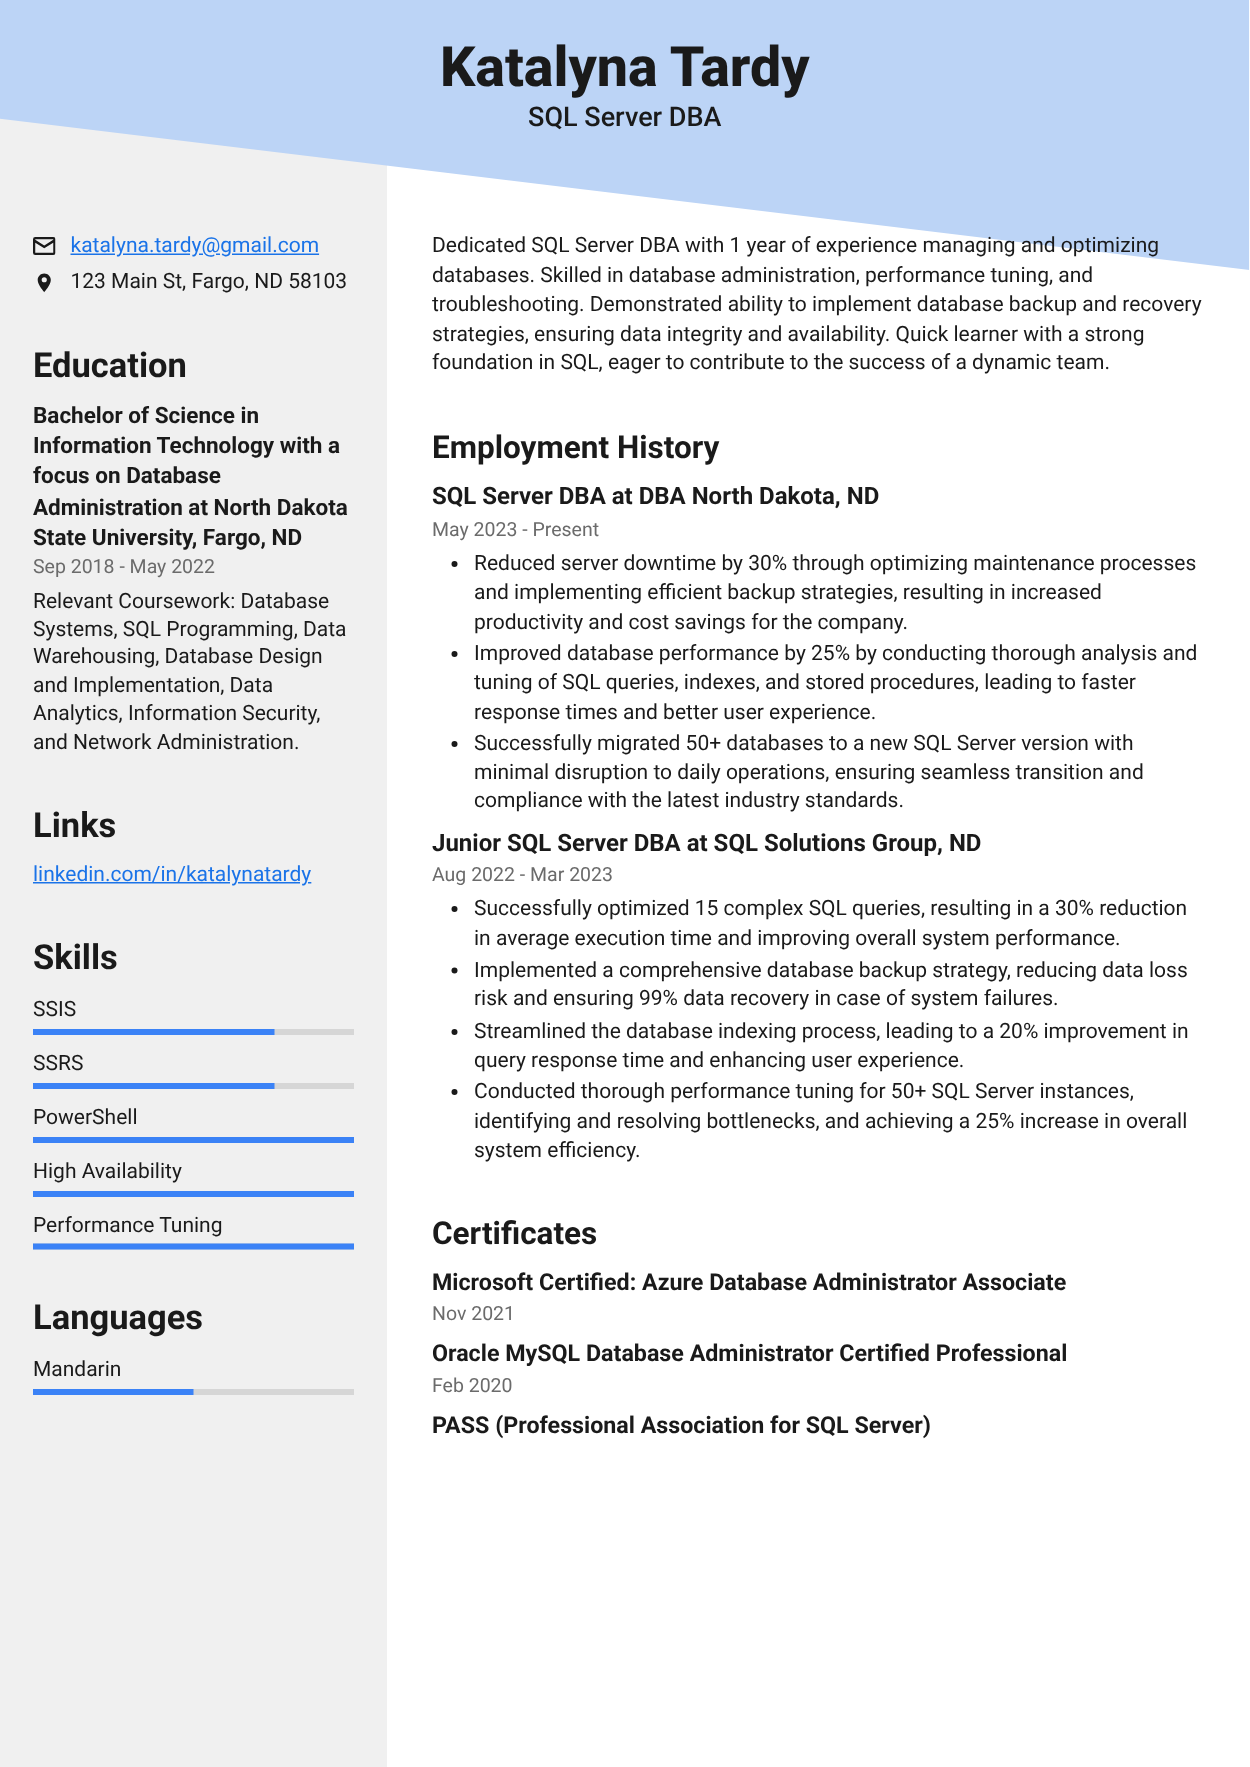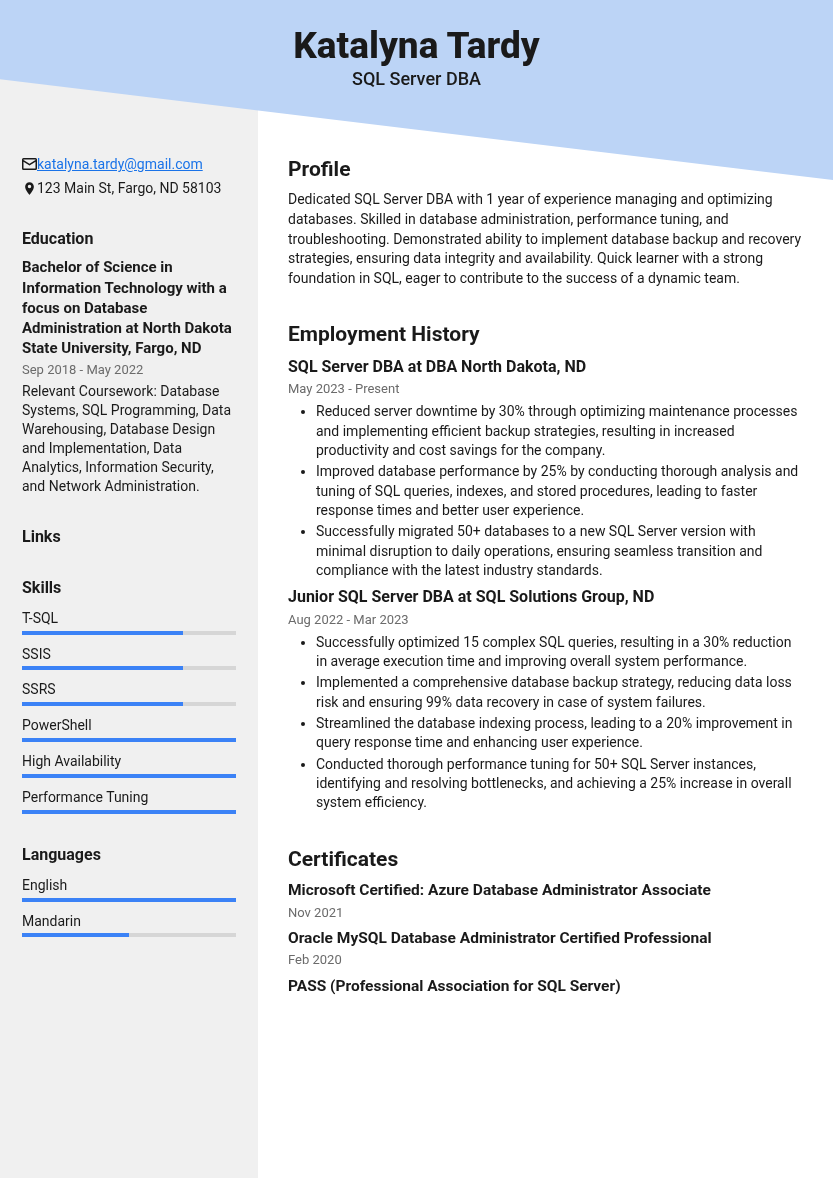--- a/index.html
+++ b/index.html
@@ -59,30 +59,30 @@
   }
   .right {
     flex: 1;
     padding: 0 28px 20px 30px;
     font-size: 14px;
     line-height: 1.4;
   }
   .contact-row {
     display: flex;
     align-items: center;
-    gap: 0;
+    gap: 10px;
     margin-bottom: 5px;
   }
   .contact-row svg { flex-shrink: 0; }
   .email-link {
     color: #1a73e8;
     text-decoration: underline;
   }
   h2.section {
-    font-size: 16px;
+    font-size: 23px;
     font-weight: 700;
     margin-top: 28px;
     margin-bottom: 8px;
   }
   .left h2.section { margin-top: 30px; }
   .edu-title {
     font-weight: 700;
     font-size: 15px;
     line-height: 1.35;
   }
@@ -166,30 +166,25 @@
         </svg>
       <span>123 Main St, Fargo, ND 58103</span>
     </div>
 
     <h2 class="section">Education</h2>
     <div class="edu-title">Bachelor of Science in Information Technology with a focus on Database Administration at North Dakota State University, Fargo, ND</div>
     <div class="date-range">Sep 2018 - May 2022</div>
     <div class="body-text">Relevant Coursework: Database Systems, SQL Programming, Data Warehousing, Database Design and Implementation, Data Analytics, Information Security, and Network Administration.</div>
 
     <h2 class="section">Links</h2>
+    <div><a class="link">linkedin.com/in/katalynatardy</a></div>
 
     <h2 class="section">Skills</h2>
     <div id="skills-container">
         <div class="skill">
-          <div class="skill-label">T-SQL</div>
-          <div class="skill-bar">
-            <div class="skill-fill" style="width: 75%;"></div>
-          </div>
-        </div>
-        <div class="skill">
           <div class="skill-label">SSIS</div>
           <div class="skill-bar">
             <div class="skill-fill" style="width: 75%;"></div>
           </div>
         </div>
         <div class="skill">
           <div class="skill-label">SSRS</div>
           <div class="skill-bar">
             <div class="skill-fill" style="width: 75%;"></div>
           </div>
@@ -210,37 +205,30 @@
           <div class="skill-label">Performance Tuning</div>
           <div class="skill-bar">
             <div class="skill-fill" style="width: 100%;"></div>
           </div>
         </div>
       </div>
 
     <h2 class="section">Languages</h2>
     <div id="languages-container">
         <div class="skill">
-          <div class="skill-label">English</div>
-          <div class="skill-bar">
-            <div class="skill-fill" style="width: 100%;"></div>
-          </div>
-        </div>
-        <div class="skill">
           <div class="skill-label">Mandarin</div>
           <div class="skill-bar">
             <div class="skill-fill" style="width: 50%;"></div>
           </div>
         </div>
       </div>
 
   </div>
 
   <div class="right">
-    <h2 class="section first">Profile</h2>
     <div class="body-text">Dedicated SQL Server DBA with 1 year of experience managing and optimizing databases. Skilled in database administration, performance tuning, and troubleshooting. Demonstrated ability to implement database backup and recovery strategies, ensuring data integrity and availability. Quick learner with a strong foundation in SQL, eager to contribute to the success of a dynamic team.</div>
 
     <h2 class="section">Employment History</h2>
     <div id="jobs-container">
         <div class="job-title">SQL Server DBA at DBA North Dakota, ND</div>
         <div class="date-range">May 2023 - Present</div>
         <ul class="bullets">
           <li>Reduced server downtime by 30% through optimizing maintenance processes and implementing efficient backup strategies, resulting in increased productivity and cost savings for the company.</li>
           <li>Improved database performance by 25% by conducting thorough analysis and tuning of SQL queries, indexes, and stored procedures, leading to faster response times and better user experience.</li>
           <li>Successfully migrated 50+ databases to a new SQL Server version with minimal disruption to daily operations, ensuring seamless transition and compliance with the latest industry standards.</li>

